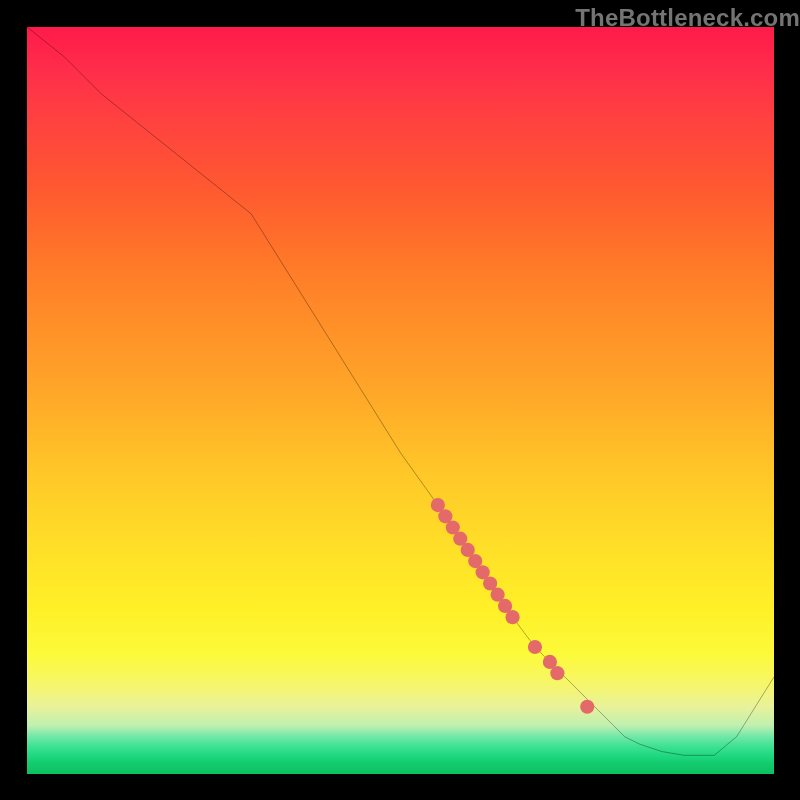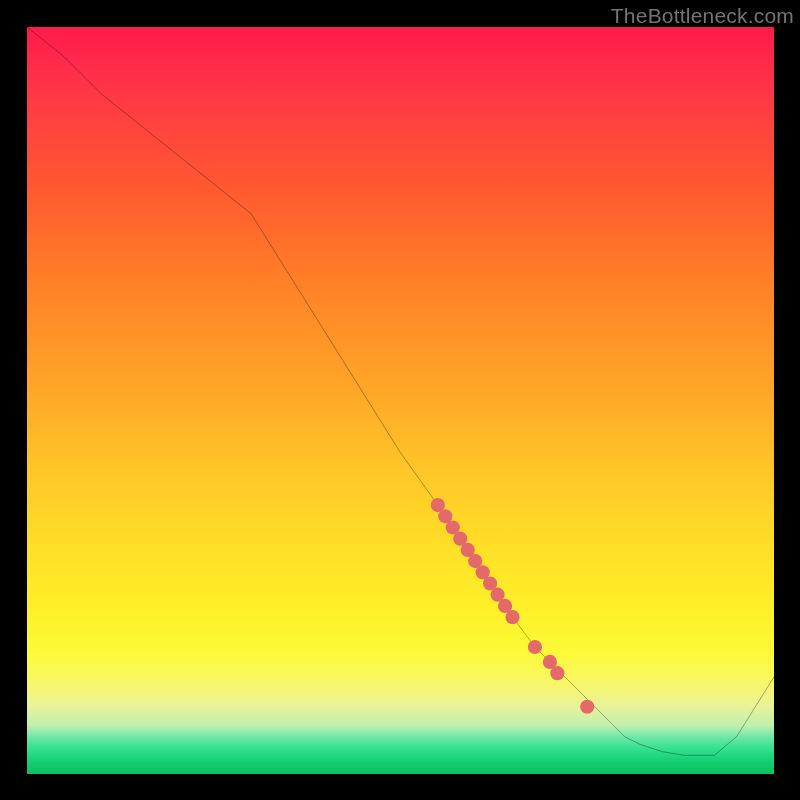--- a/index.html
+++ b/index.html
@@ -39,24 +39,24 @@
       #70e8a8 95%,
       #38e090 96.5%,
       #20d880 97.5%,
       #14cc70 98.5%,
       #0cc060 100%
     );
   }
   .watermark {
     position: absolute;
     top: 4px;
-    right: 6px;
+    right: 0;
     font-family: Arial, Helvetica, sans-serif;
-    font-size: 21px;
-    font-weight: 400;
+    font-size: 24px;
+    font-weight: 700;
     color: #747474;
     letter-spacing: 0.2px;
   }
   svg.curve {
     position: absolute;
     left: 27px;
     top: 27px;
     width: 747px;
     height: 747px;
     overflow: visible;

